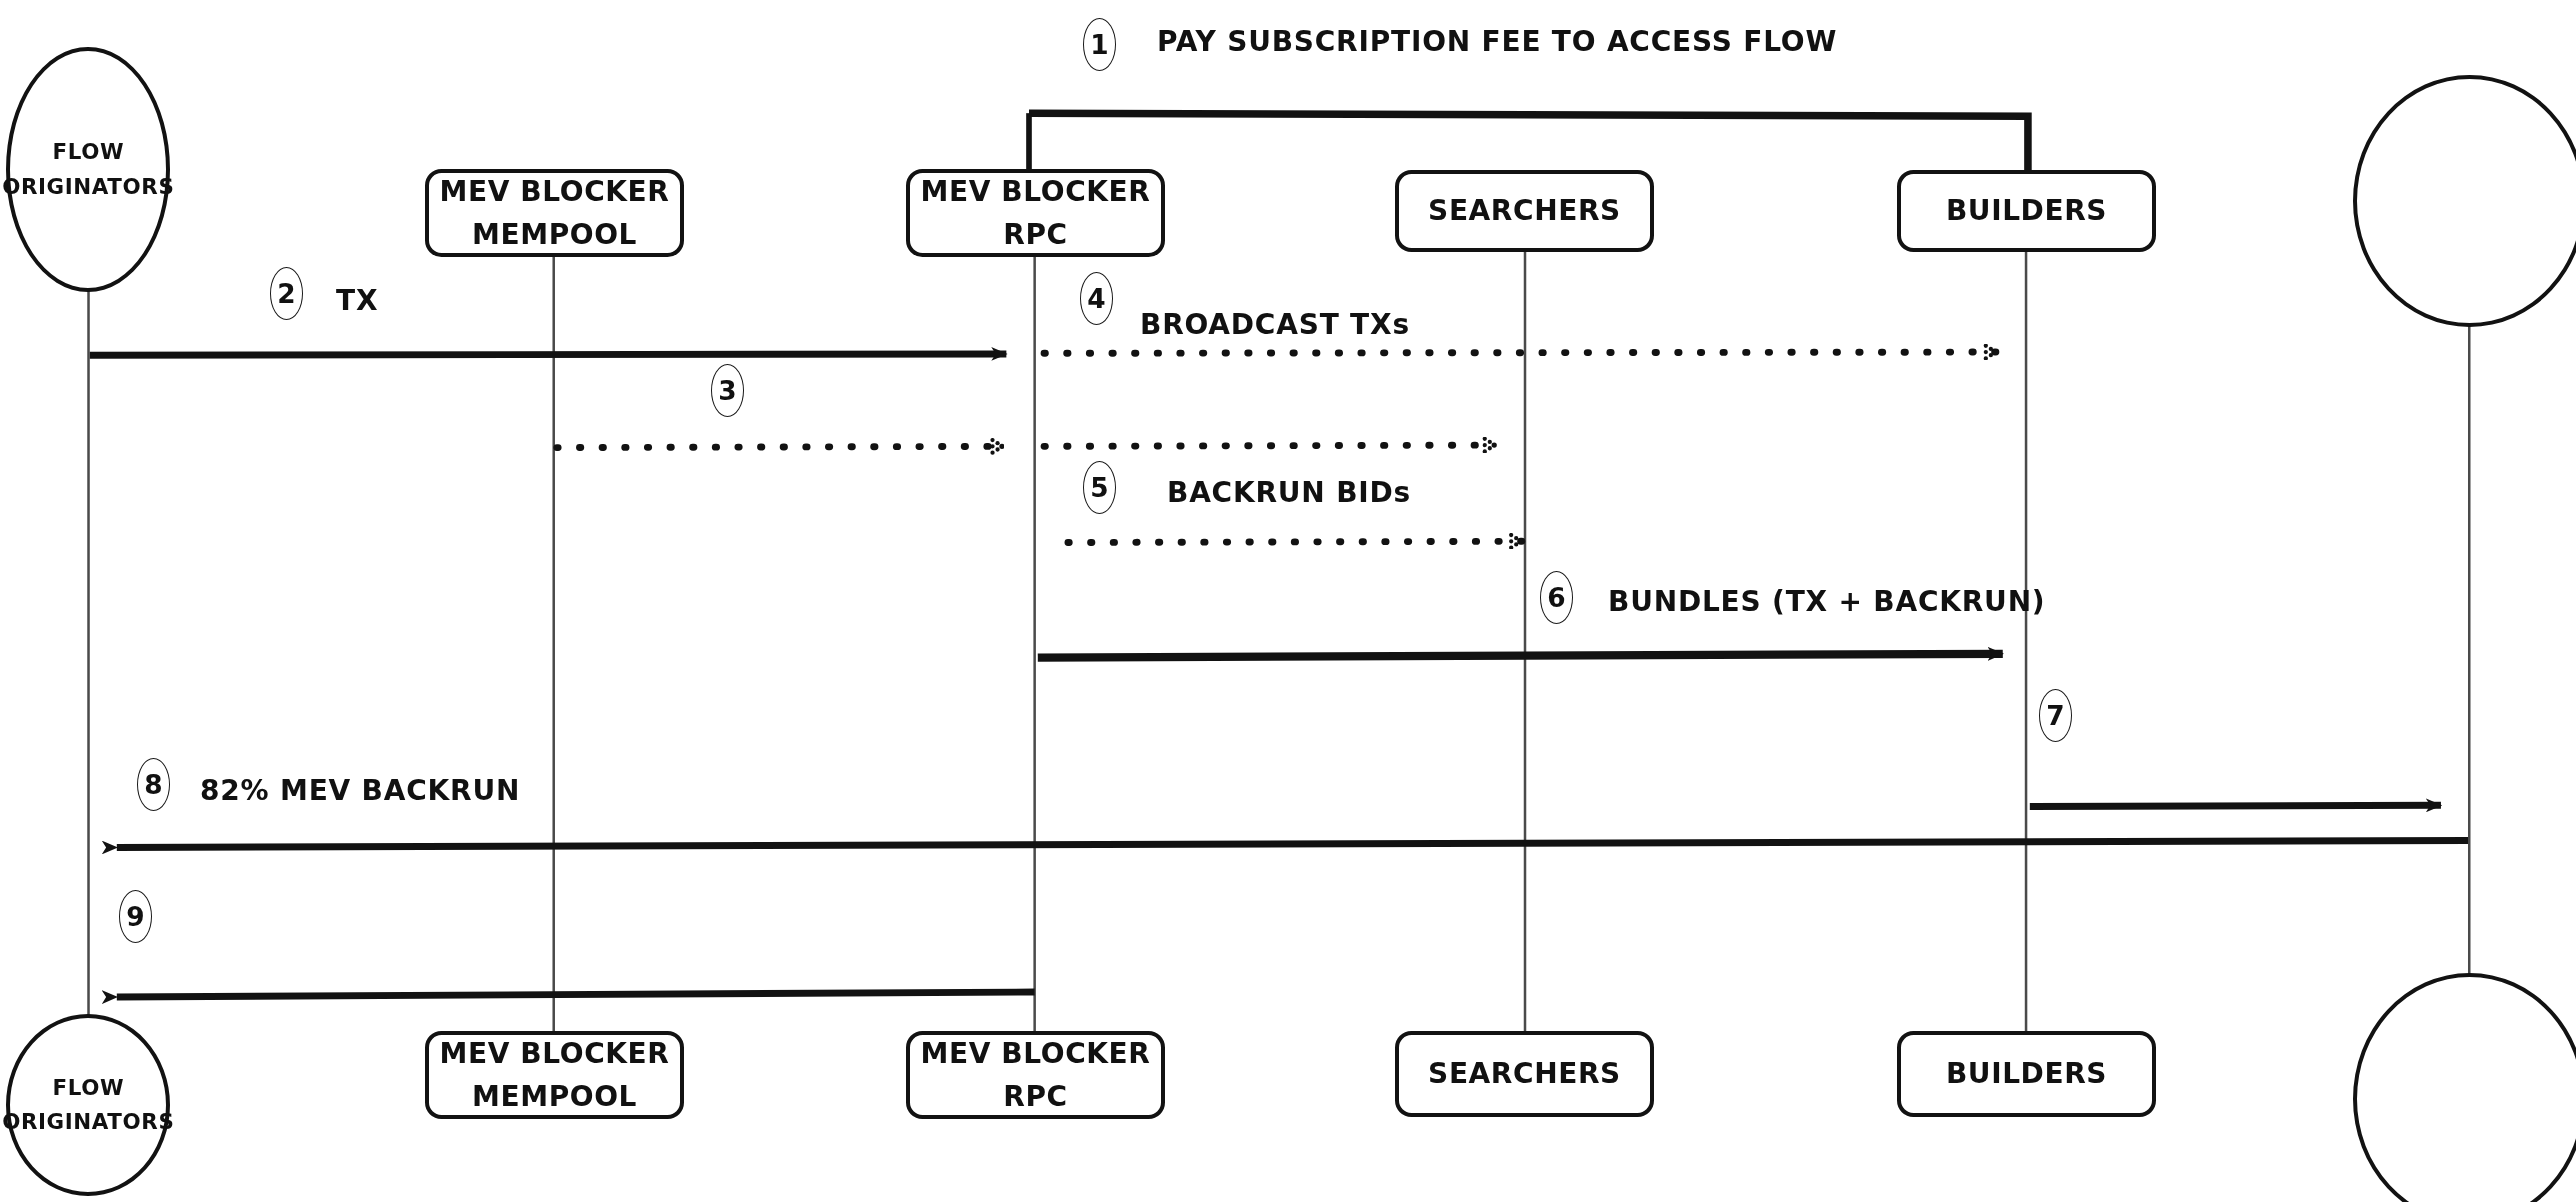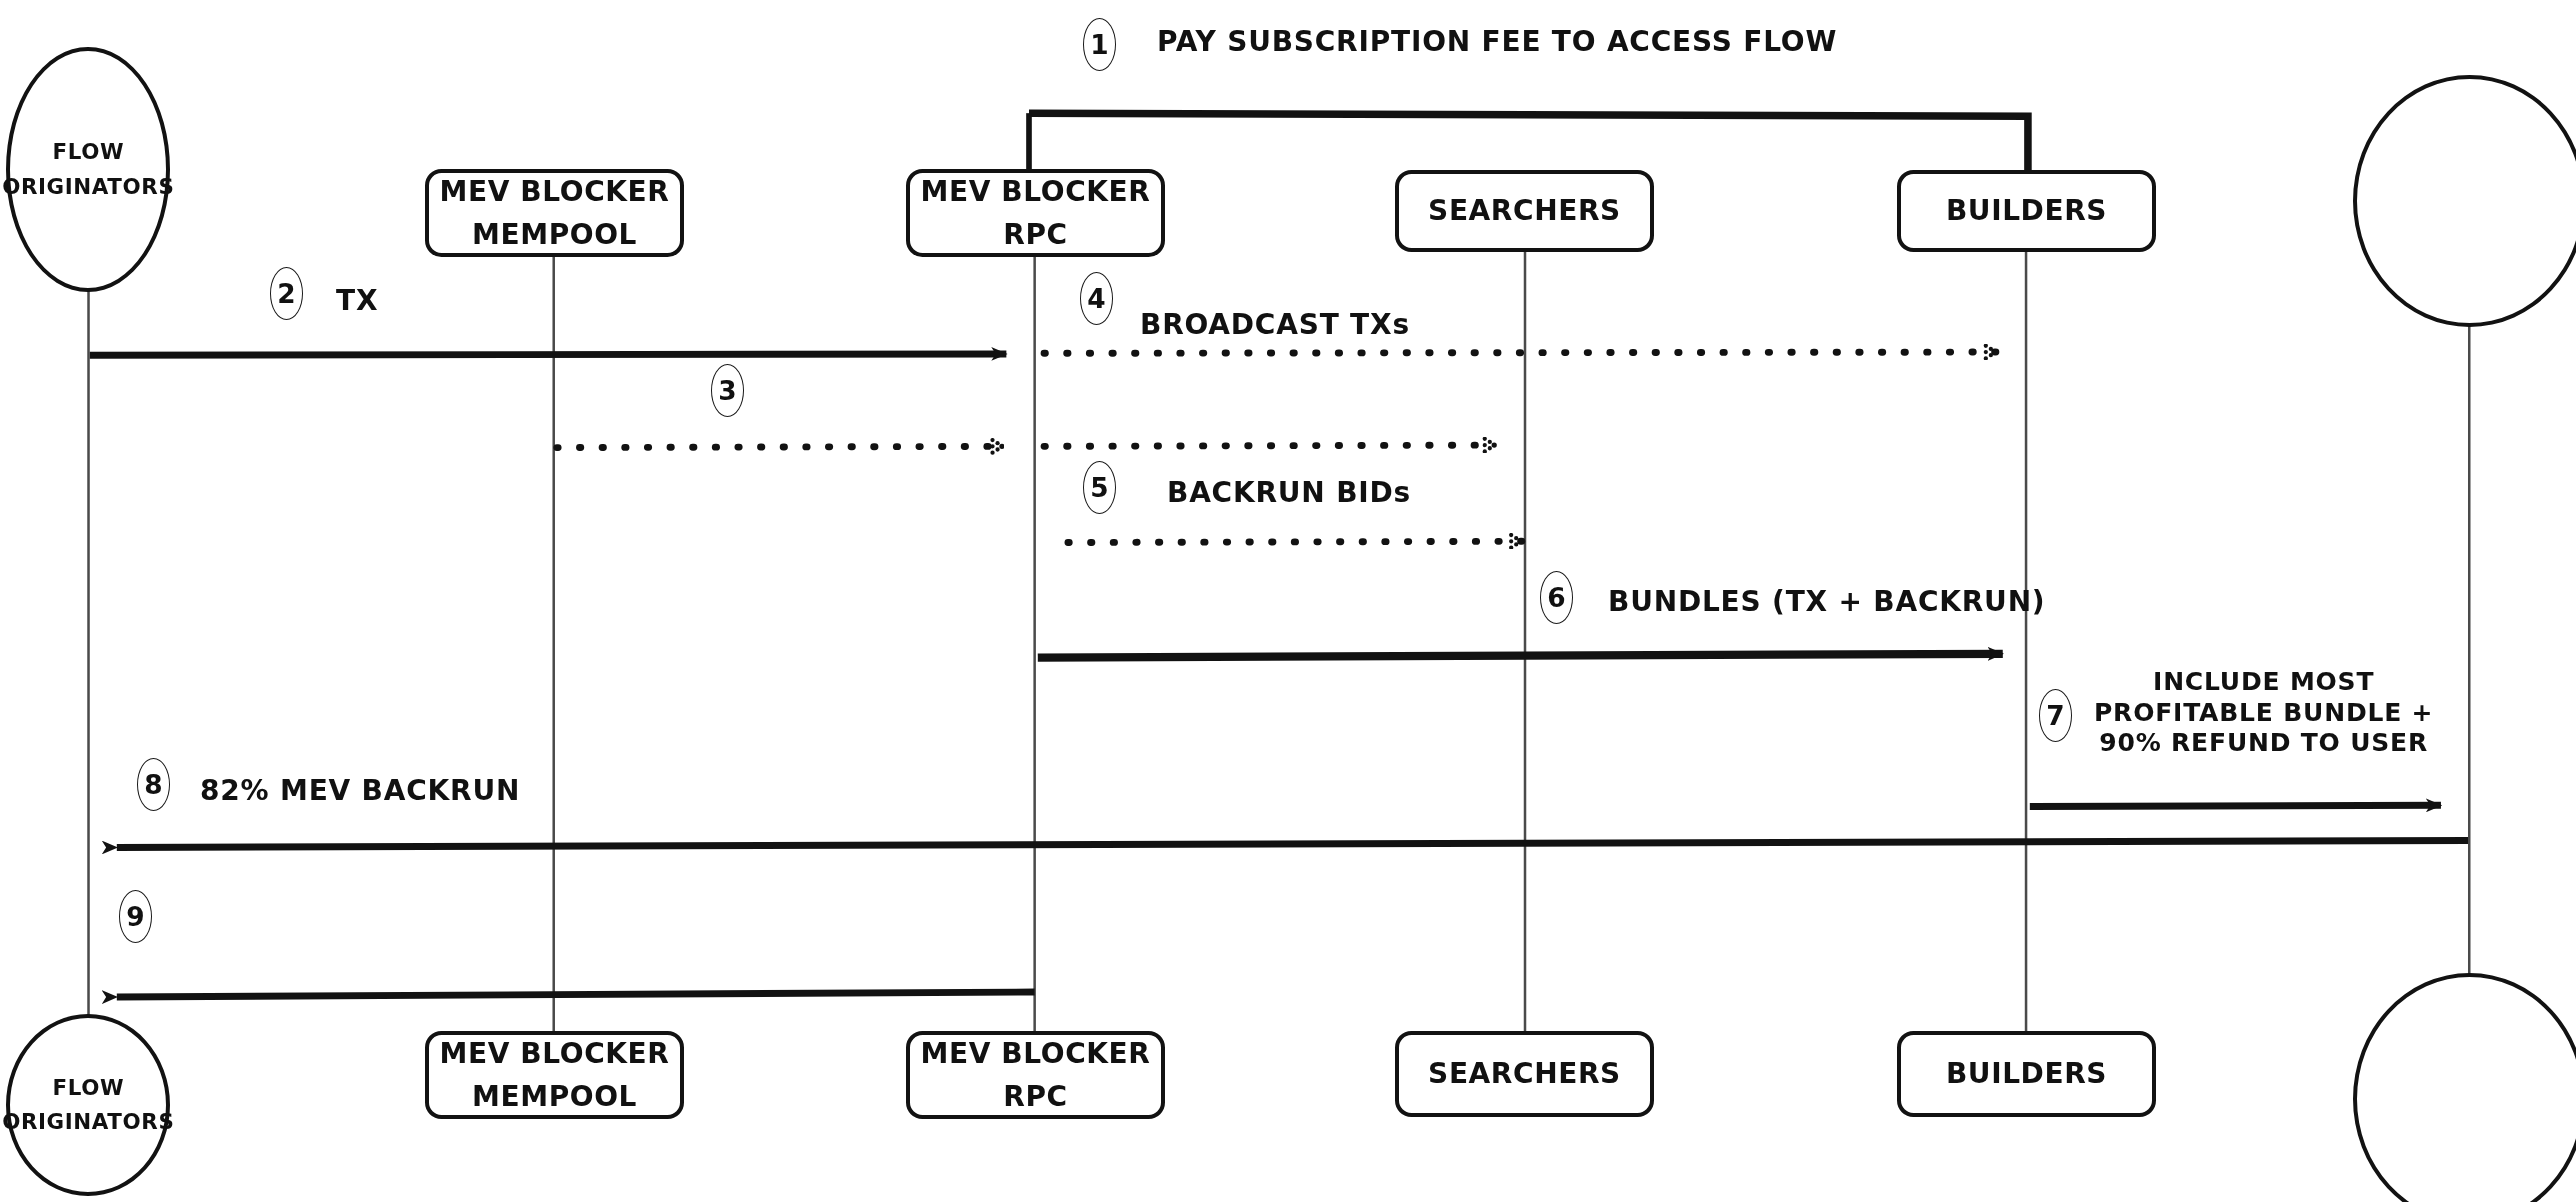--- a/index.html
+++ b/index.html
@@ -223,23 +223,20 @@
   <div class="stepnum" style="left:1080px;top:272px;">4</div>
   <div class="msglabel" style="left:1140px;top:284px;margin-top:24px;">BROADCAST  TXs</div>
 
   <div class="stepnum" style="left:1083px;top:461px;">5</div>
   <div class="msglabel" style="left:1167px;top:476px;">BACKRUN BIDs</div>
 
   <div class="stepnum" style="left:1540px;top:571px;">6</div>
   <div class="msglabel" style="left:1596px;top:585px;margin-left:12px;">BUNDLES (TX + BACKRUN)</div>
 
   <div class="stepnum" style="left:2039px;top:689px;">7</div>
-  <div class="msglabel small" style="left:2094px;top:667px;text-align:center;">INCLUDE MOST
-PROFITABLE BUNDLE +
-90% REFUND TO USER</div>
 
   <div class="stepnum" style="left:137px;top:758px;">8</div>
   <div class="msglabel" style="left:200px;top:774px;">82% MEV BACKRUN</div>
 
   <div class="stepnum" style="left:119px;top:890px;">9</div>
 
 </div>
 
 
 </body></html>

